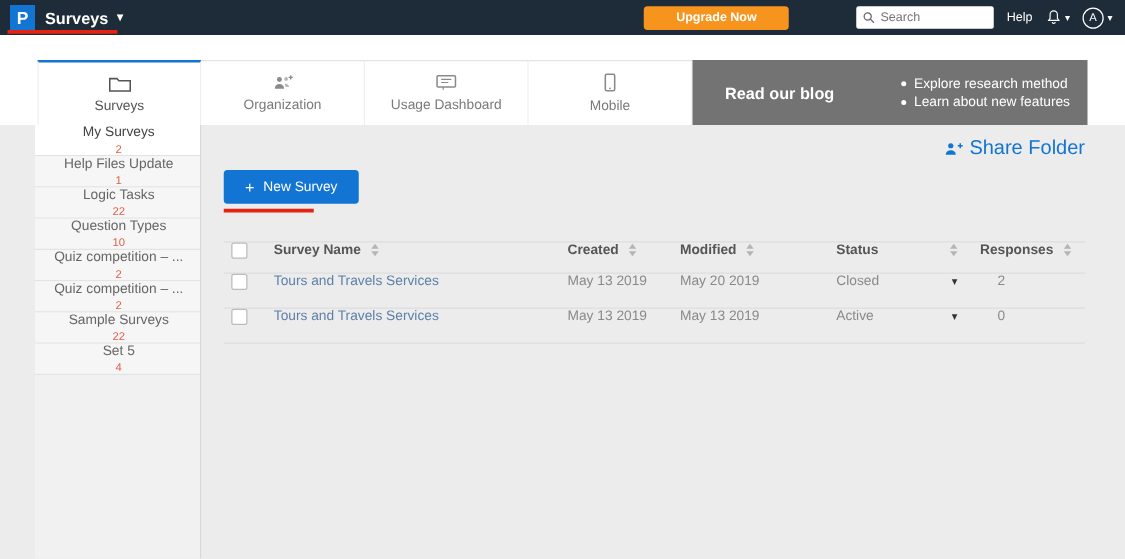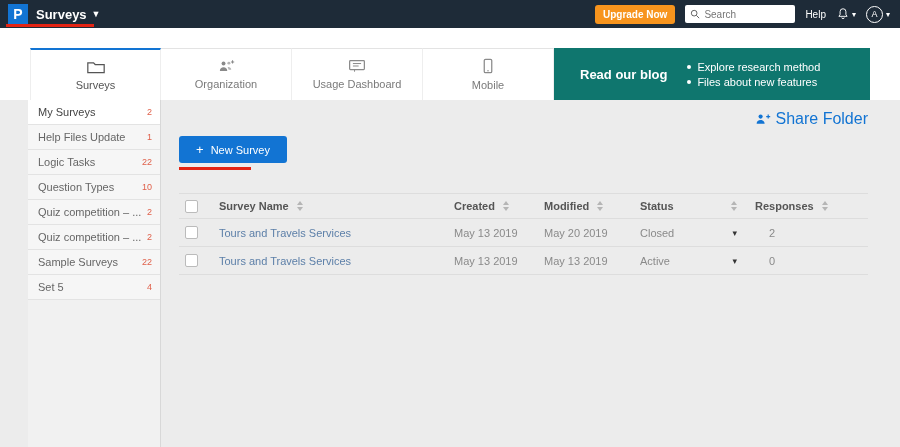--- a/index.html
+++ b/index.html
@@ -11,78 +11,78 @@
     justify-content:space-between; padding:0 10px 0 4px; }
   .topbar-left { display:flex; align-items:center; position:relative; height:100%; padding:0 4px; }
   .logo { width:20px; height:20px; background:#1274d3; color:#fff; font-weight:bold;
     font-size:14px; display:flex; align-items:center; justify-content:center; }
   .app-title { color:#fff; font-size:13px; font-weight:bold; margin-left:8px; }
   .title-caret { color:#fff; font-size:9px; margin-left:5px; }
   .red-underline-logo { position:absolute; left:2px; bottom:1px; width:88px; height:3px; background:#e42313; }
 
   .topbar-right { display:flex; align-items:center; gap:10px; }
   .upgrade-btn { background:#f7941d; color:#fff; border:none; font-size:10px; font-weight:bold;
-    padding:4px 8px; border-radius:3px; cursor:pointer; font-family:"Liberation Sans",sans-serif; }
+    padding:4px 26px; border-radius:3px; cursor:pointer; font-family:"Liberation Sans",sans-serif; }
   .searchbox { background:#fff; border-radius:2px; height:18px; width:110px;
-    display:flex; align-items:center; padding:0 5px; gap:4px; }
+    display:flex; align-items:center; padding:0 5px; gap:4px;margin-left:44px; }
   .searchbox svg { flex:0 0 auto; }
   .searchbox input { border:none; outline:none; width:100%; font-size:10px; color:#444;
     font-family:"Liberation Sans",sans-serif; }
   .help-link { color:#fff; font-size:10px; cursor:pointer; }
   .bell-wrap { display:flex; align-items:center; gap:2px; cursor:pointer; }
   .white-caret { color:#fff; font-size:8px; }
   .avatar-wrap { display:flex; align-items:center; gap:3px; cursor:pointer; }
   .avatar { width:17px; height:17px; border:1px solid #fff; border-radius:50%; color:#fff;
     font-size:9px; display:flex; align-items:center; justify-content:center; }
 
   
   .header-section { background:#fff; padding:20px 30px 0 30px; height:72px; display:flex; }
   .tabs { display:flex; height:52px; }
   .tab { width:131px; border-top:1px solid #e3e3e3; border-right:1px solid #eee;
     display:flex; flex-direction:column; align-items:center; justify-content:center; gap:5px;
     color:#7a7a7a; font-size:11px; cursor:pointer; background:#fff; }
   .tab:first-child { border-left:1px solid #eee; }
   .tab.active { border-top:2px solid #1274d3; color:#555; }
   .tab svg { display:block; }
-  .blog-panel { flex:1; background:#0f766e; height:52px; display:flex; align-items:center;
-    padding:0 14px 0 26px; gap:20px; }
+  .blog-panel { flex:1; background:#737373; height:52px; display:flex; align-items:center;
+    padding:0 14px 0 26px; gap:20px;justify-content:space-between; }
   .blog-title { color:#fff; font-size:13px; font-weight:bold; white-space:nowrap; }
   .blog-bullets { list-style:none; }
   .blog-bullets li { color:#fff; font-size:11px; margin:3px 0; display:flex; align-items:center; }
   .blog-bullets li::before { content:""; width:4px; height:4px; border-radius:50%; background:#fff;
     display:inline-block; margin-right:6px; }
 
   
   .main { display:flex; height:347px; padding-left:28px; }
   .sidebar { width:133px; border-right:1px solid #d8d8d8; background:#f1f1f1; }
   .side-item { height:25px; display:flex; align-items:center; justify-content:space-between;
     padding:0 8px 0 10px; font-size:11px; color:#666; border-bottom:1px solid #e3e3e3;
-    background:#f6f6f6; cursor:pointer; }
+    background:#f6f6f6; cursor:pointer;flex-direction:column; }
   .side-item.active { background:#fff; color:#444; }
   .side-count { font-size:9px; color:#e0604a; }
 
   .content { flex:1; padding:10px 32px 0 18px; }
   .content-top { display:flex; justify-content:flex-end; }
   .share-folder { color:#1274d3; font-size:16px; display:flex; align-items:center; gap:5px; cursor:pointer; }
 
   .new-survey-wrap { position:relative; margin-top:8px; width:108px; }
   .new-survey-btn { background:#1274d3; color:#fff; border:none; border-radius:3px; width:108px;
     height:27px; font-size:11px; cursor:pointer; font-family:"Liberation Sans",sans-serif;
     display:flex; align-items:center; justify-content:center; gap:7px; }
   .plus-glyph { font-size:13px; }
   .red-underline-btn { position:absolute; left:0; bottom:-7px; width:72px; height:3px; background:#e42313; }
 
   
   .table { margin-top:30px; font-size:11px; }
-  .t-row { display:flex; align-items:center; height:28px; border-bottom:1px solid #ddd; }
+  .t-row { display:flex; align-items:flex-start; height:28px; border-bottom:1px solid #ddd; }
   .t-head { font-weight:bold; color:#555; border-top:1px solid #ddd; height:26px; }
   .col-cb { width:40px; display:flex; justify-content:flex-start; padding-left:6px; }
   .col-name { width:235px; }
   .col-created { width:90px; }
-  .col-modified { width:96px; }
+  .col-modified { width:125px; }
   .col-status { width:115px; display:flex; align-items:center; justify-content:space-between; padding-right:18px; }
   .col-resp { width:80px; }
   .cb { width:13px; height:13px; border:1px solid #bbb; border-radius:2px; background:#fff; cursor:pointer; }
   .survey-link { color:#5c7fa8; cursor:pointer;margin-top:33px; }
   .date-cell { color:#8a8a8a; }
   .status-text { color:#8a8a8a; }
   .resp-cell { color:#8a8a8a; padding-left:14px; }
   .dd-caret { color:#333; font-size:9px; cursor:pointer; }
   .sort { display:inline-flex; flex-direction:column; margin-left:8px; vertical-align:middle; cursor:pointer; }
   .sort i { display:block; width:0; height:0; border-left:3px solid transparent; border-right:3px solid transparent; }
@@ -159,21 +159,21 @@
       <span>Mobile</span>
     </div>
   </div>
   <div class="blog-panel">
     <span class="blog-title">Read our blog</span>
     <ul class="blog-bullets">
       <li>
           <span>Explore research method</span>
         </li>
       <li>
-          <span>Files about new features</span>
+          <span>Learn about new features</span>
         </li>
     </ul>
   </div>
 </div>
 
 <div class="main">
 
   <div class="sidebar">
     <div class="side-item active">
       <span>My Surveys</span>

